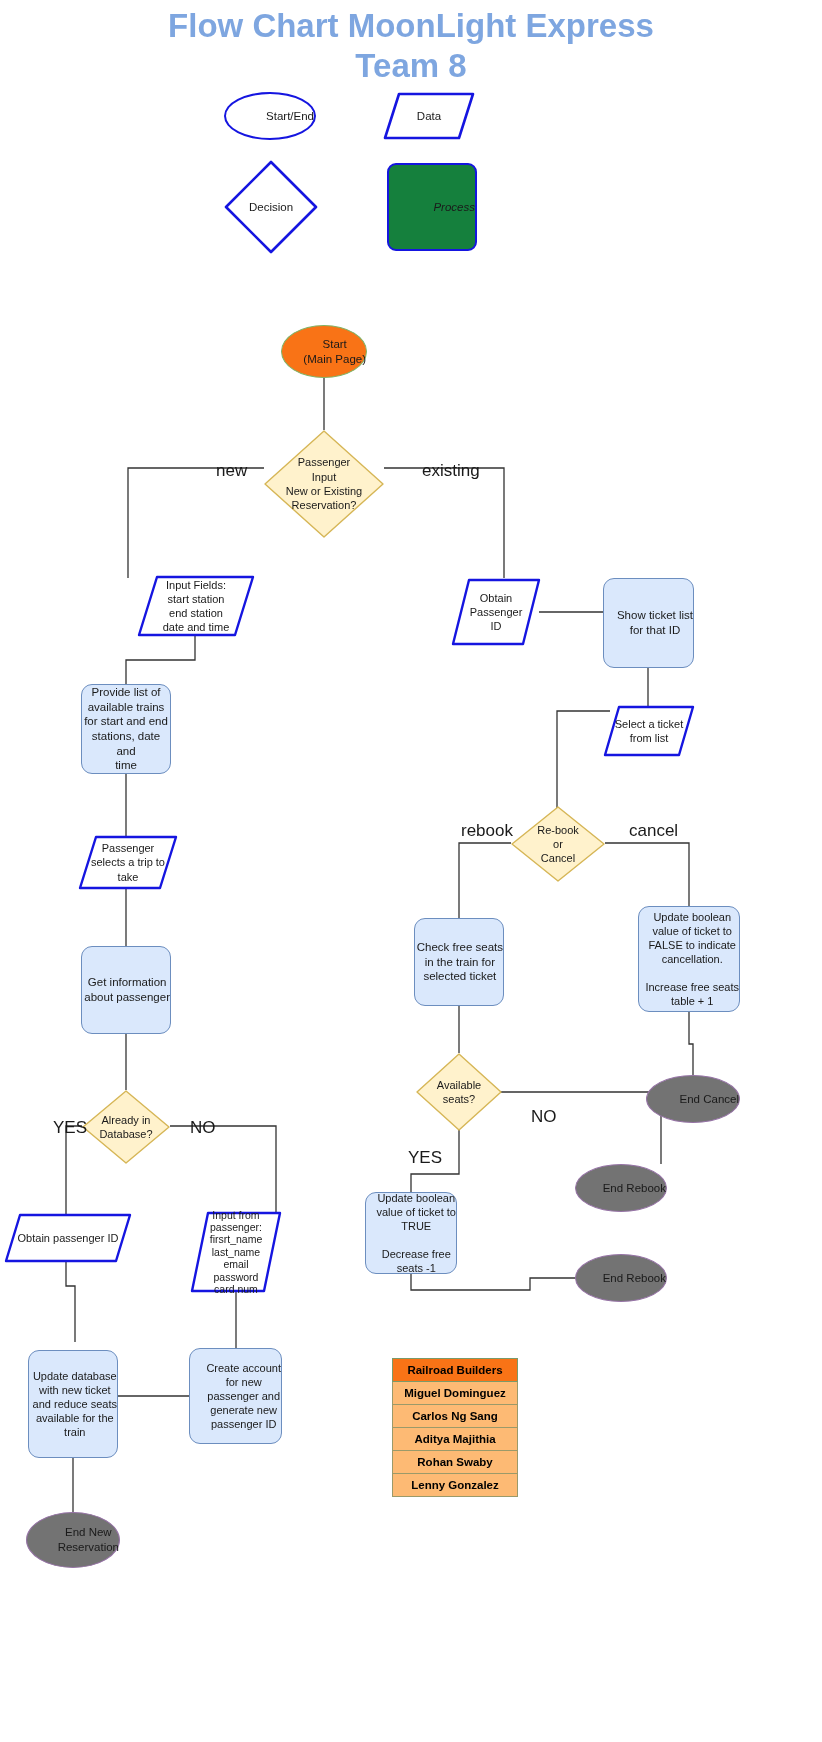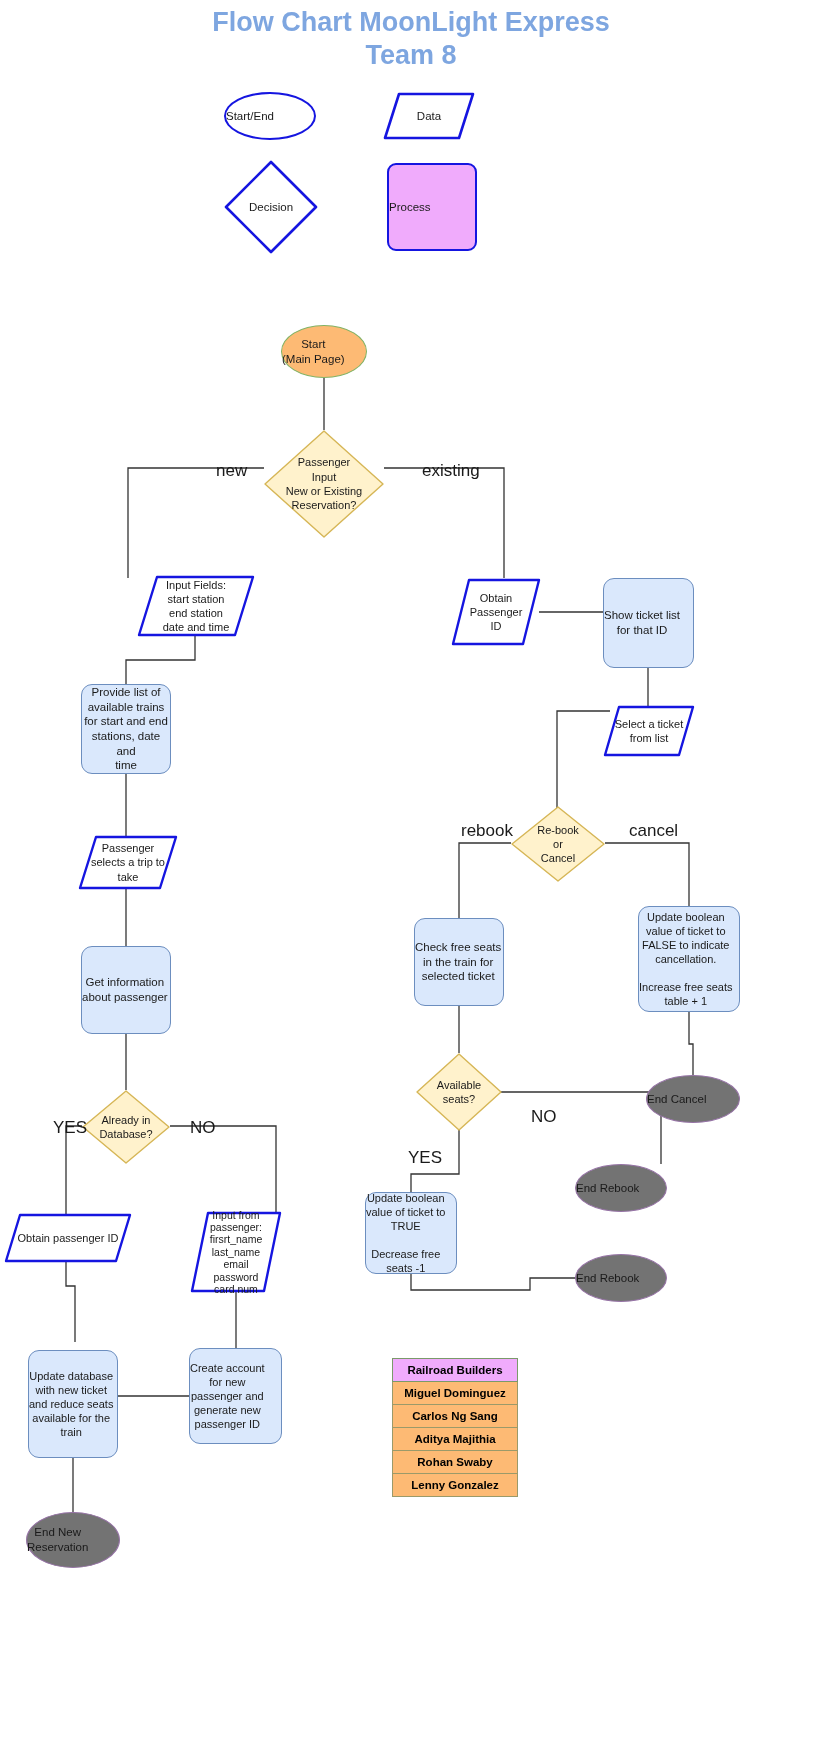--- a/index.html
+++ b/index.html
@@ -26,53 +26,54 @@
     height: 1742px;
     pointer-events: none;
   }
   .title {
     position: absolute;
     left: 0;
     top: 6px;
     width: 822px;
     text-align: center;
     color: #7EA6E0;
-    font-size: 27px;
+    font-size: 33px;
     font-weight: bold;
     line-height: 1.22;
     letter-spacing: 0px;
   }
   .node {
     position: absolute;
     box-sizing: border-box;
     display: flex;
     align-items: center;
-    justify-content: flex-start;
+    justify-content: flex-end;
     text-align: center;
     color: #1a1a1a;
     font-size: 11.5px;
     line-height: 1.28;
     white-space: pre-line;
   }
   
   .process {
     background: #DAE8FC;
     border: 1.4px solid #6C8EBF;
     border-radius: 11px;
   }
   .process-plain {
-    background: #f0abfc;
+    background: #15803d;
     border: 2px solid #1515E0;
     border-radius: 9px;
+    font-style: italic;
   }
   .terminator {
     border-radius: 50%;
   }
   .term-start {
-    background: #fdba74;
+    background: #f97316;
     border: 1.4px solid #82B366;
   }
   .term-end {
     background: #737373;
     border: 1.4px solid #9673A6;
   }
   .term-plain {
     background: #ffffff;
     border: 2px solid #1515E0;
     border-radius: 50%;
@@ -138,21 +139,21 @@
     position: absolute;
     border-collapse: collapse;
     font-size: 11.5px;
   }
   .builders td {
     border: 1px solid #9a9a6a;
     padding: 3px 7px;
     height: 16px;
   }
   .builders .hdr {
-    background: #f0abfc;
+    background: #f97316;
     text-align: center;
     font-weight: bold;
     border: 1px solid #7a9a6a;
   }
   .builders .nm {
     background: #fdba74;
     font-weight: bold;
     text-align: center;
   }
 </style>

